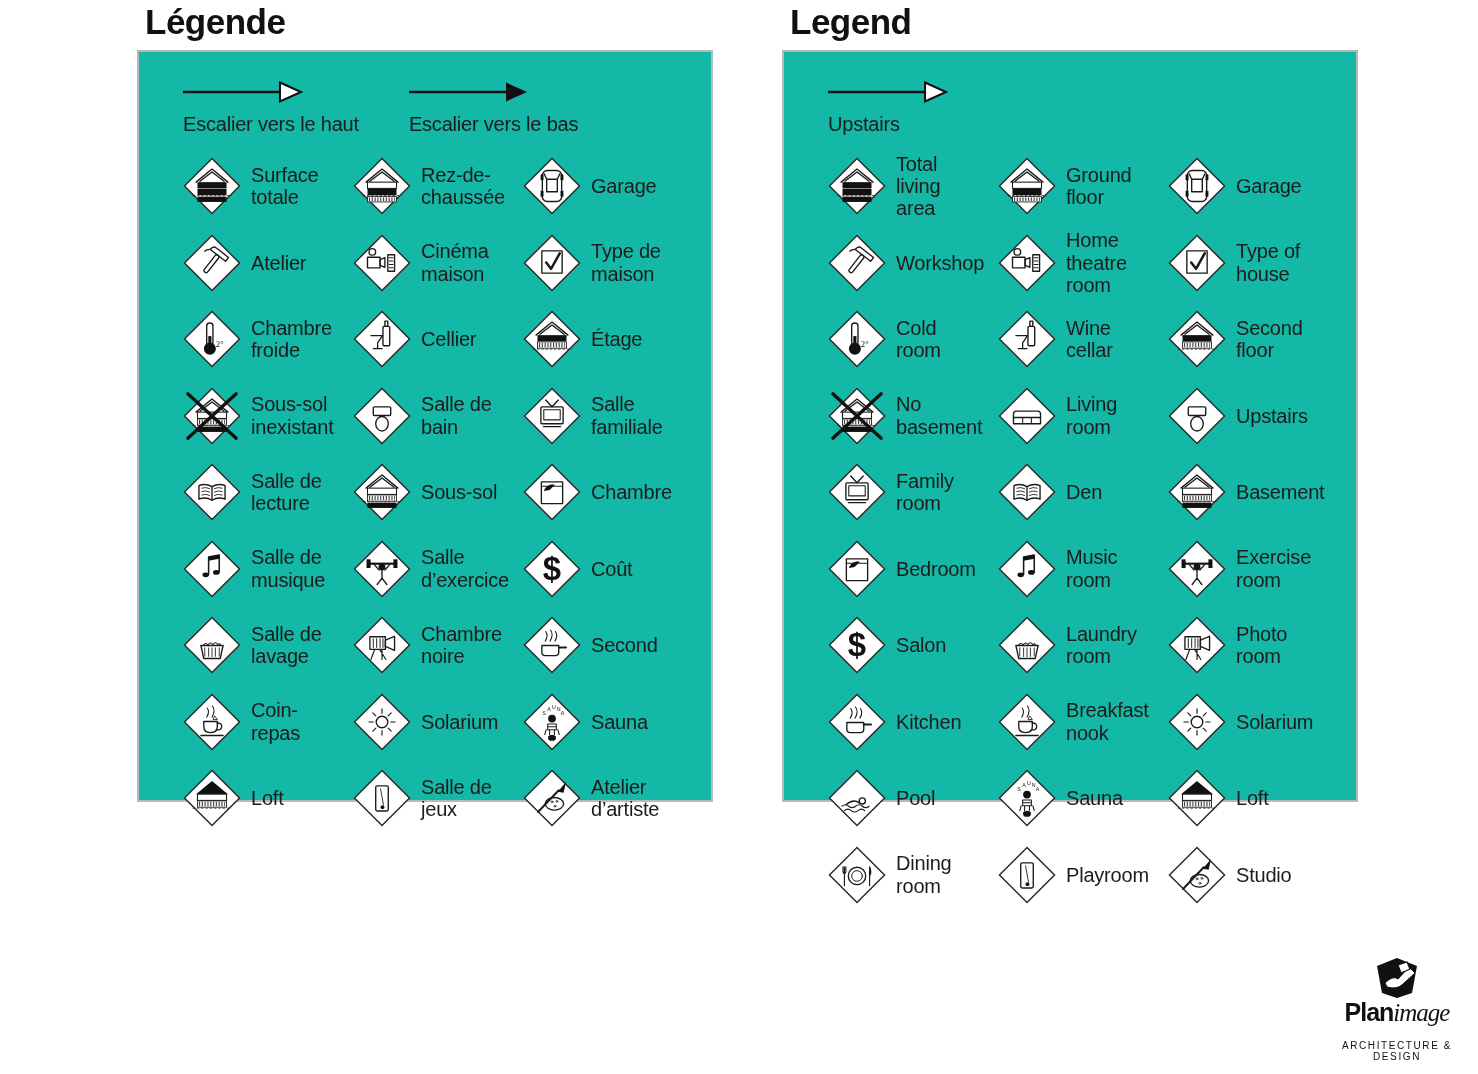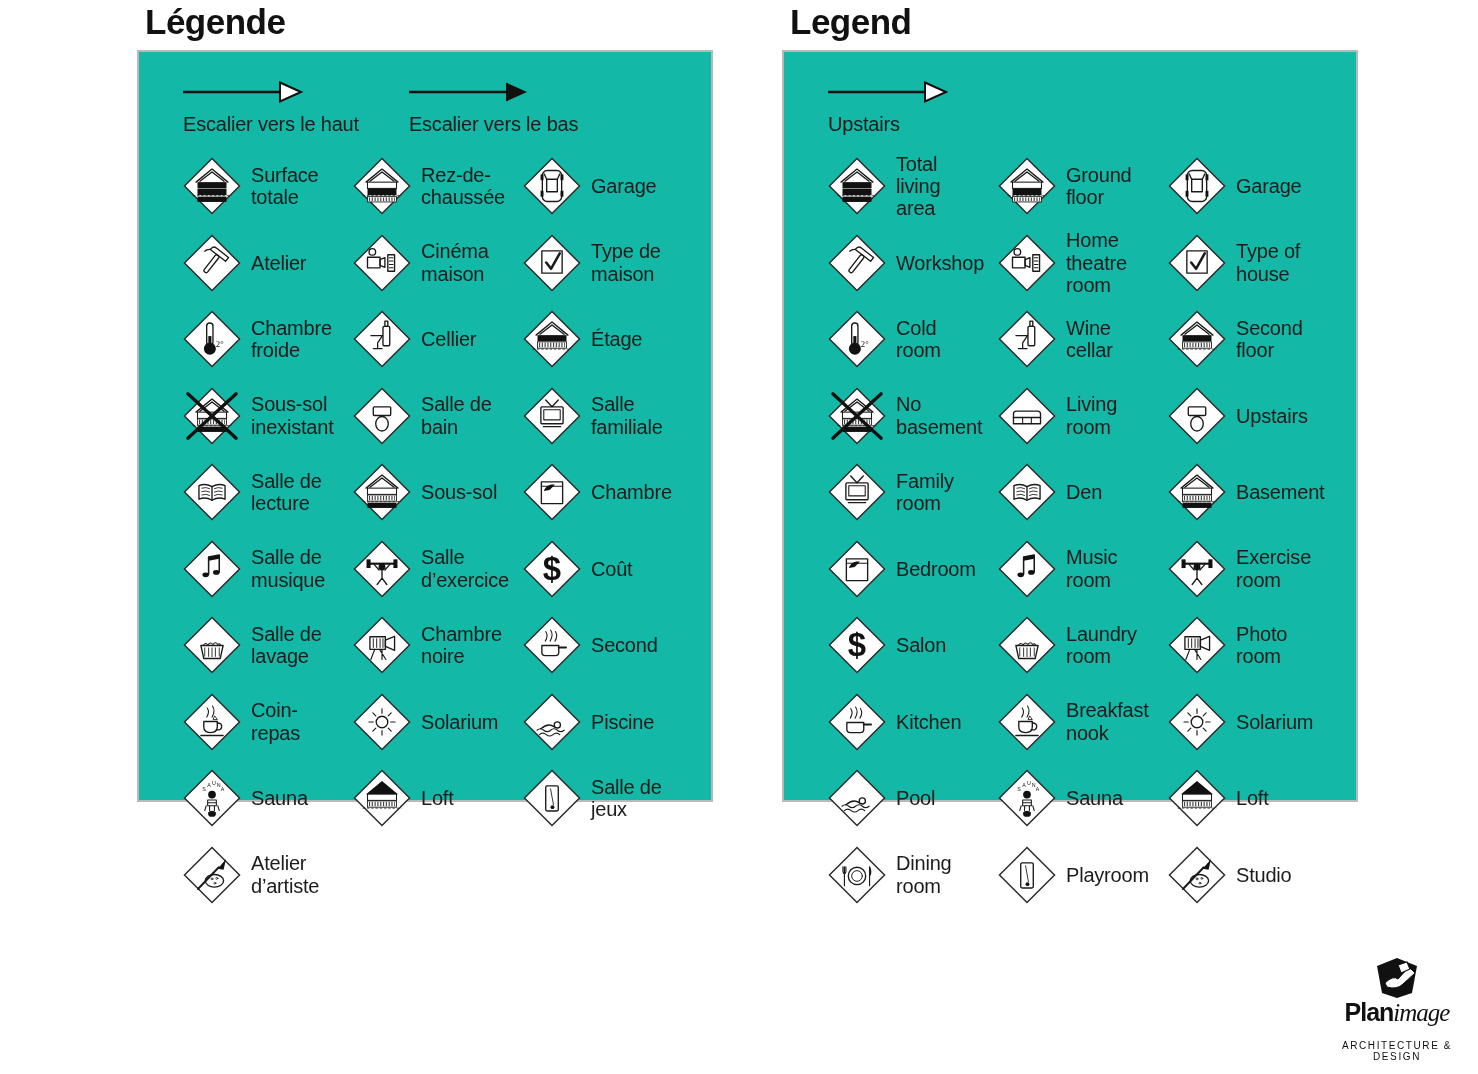--- a/index.html
+++ b/index.html
@@ -382,33 +382,20 @@
     <path d="M30 16.5 V21 M30 39 V43.5 M16.5 30 H21 M39 30 H43.5 M20.5 20.5 23.6 23.6 M39.5 20.5 36.4 23.6 M20.5 39.5 23.6 36.4 M39.5 39.5 36.4 36.4" stroke-width="1.2"></path>
               </g>
   </svg>
           </span>
       <span class="cell-label">Solarium</span>
         </div>
         <div class="cell">
           <span class="cell-icon">
             <svg viewBox="0 0 60 60" aria-hidden="true">
     <path d="M30 1.5 58.5 30 30 58.5 1.5 30Z" fill="#fff" stroke="#2a2a2a" stroke-width="1.5"></path>
-    <g stroke="#1a1a1a" fill="none" stroke-width="1.4" stroke-linecap="round" stroke-linejoin="round">
-                <path d="M14.5 38.5 q3.5 -3 7 0 t7 0 t7 0 t7 0 M17 43 q3.5 -3 7 0 t7 0 t7 0" stroke-width="1.2"></path>
-    <path d="M18.5 37 Q26 30.5 32.5 35"></path>
-                <circle cx="35.5" cy="33" r="3.2"></circle>
-              </g>
-  </svg>
-          </span>
-      <span class="cell-label">Piscine</span>
-        </div>
-        <div class="cell">
-          <span class="cell-icon">
-            <svg viewBox="0 0 60 60" aria-hidden="true">
-    <path d="M30 1.5 58.5 30 30 58.5 1.5 30Z" fill="#fff" stroke="#2a2a2a" stroke-width="1.5"></path>
     <g font-family="Liberation Sans,sans-serif" font-size="5.5" fill="#111">
     <text x="20" y="23">S</text>
                 <text x="25" y="18.5">A</text>
                 <text x="30" y="16.5">U</text>
                 <text x="35" y="18.5">N</text>
                 <text x="39" y="23">A</text>
               </g>
     <circle cx="30" cy="26.5" r="4" fill="#111"></circle>
     <g stroke="#1a1a1a" fill="none" stroke-width="1.4" stroke-linecap="round" stroke-linejoin="round">
                 <path d="M25.5 32 h9 v6 h-9 z M25.5 35 h9 M24 38 l-1.5 5 M36 38 l1.5 5 M27.5 38 v5 M32.5 38 v5" stroke-width="1.1"></path>

